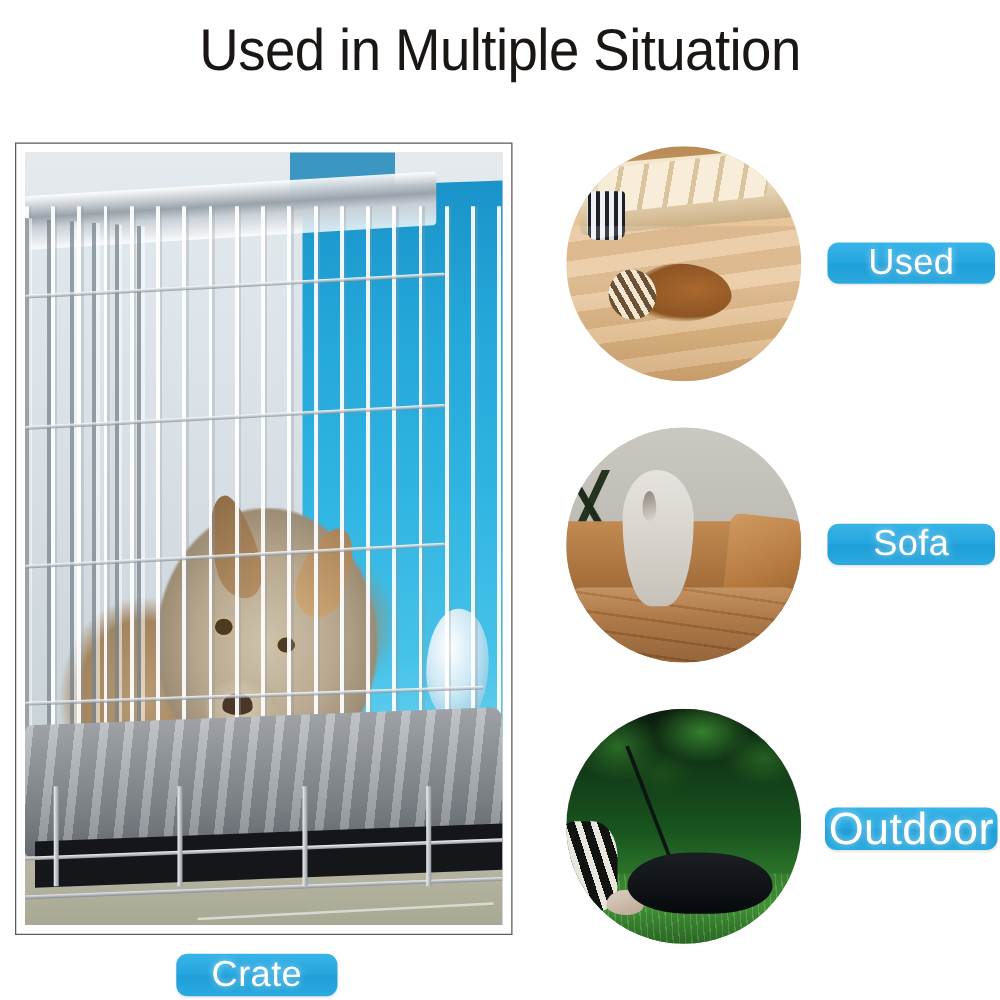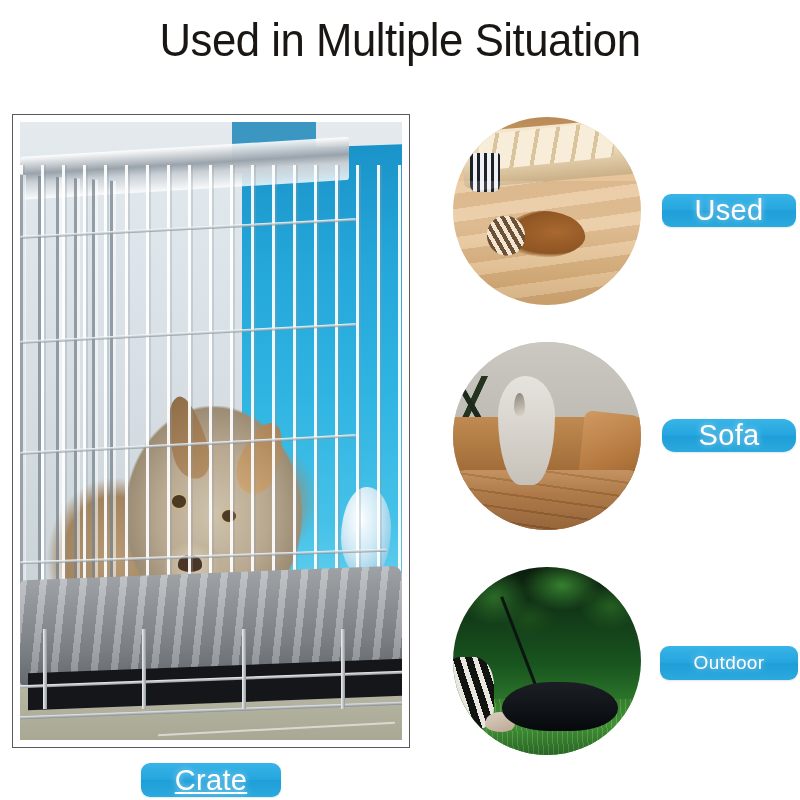--- a/index.html
+++ b/index.html
@@ -527,23 +527,23 @@
     justify-content: center;
     color: #ffffff;
     font-family: "Liberation Sans", sans-serif;
     font-weight: 400;
     font-size: 29px;
     letter-spacing: 0.3px;
     text-shadow: 0 0 6px rgba(255,255,255,.55);
     box-shadow: 0 1px 2px rgba(0,0,0,.10);
   }
   .pill-floor   { left: 662px; top: 194px; width: 134px; height: 33px; }
-  .pill-sofa    { left: 662px; top: 419px; width: 134px; height: 33px; border-radius: 13px; }
-  .pill-outdoor { left: 660px; top: 646px; width: 138px; height: 34px; font-size: 19px; }
-  .pill-crate   { left: 141px; top: 763px; width: 140px; height: 34px; text-decoration: underline; }
+  .pill-sofa    { left: 662px; top: 419px; width: 134px; height: 33px; }
+  .pill-outdoor { left: 660px; top: 646px; width: 138px; height: 34px; font-size: 36px; }
+  .pill-crate   { left: 141px; top: 763px; width: 129px; height: 34px; }
 </style>
 </head>
 <body>
 
 <div class="page-title">Used in Multiple Situation</div>
 
 <div class="main-photo-frame">
   <div class="main-photo" aria-label="Brown and white border collie dog lying inside a silver wire dog crate on a gray quilted mat, with a bright blue wall panel behind">
     <div class="mp-wall"></div>
     <div class="mp-blue-panel"></div>

